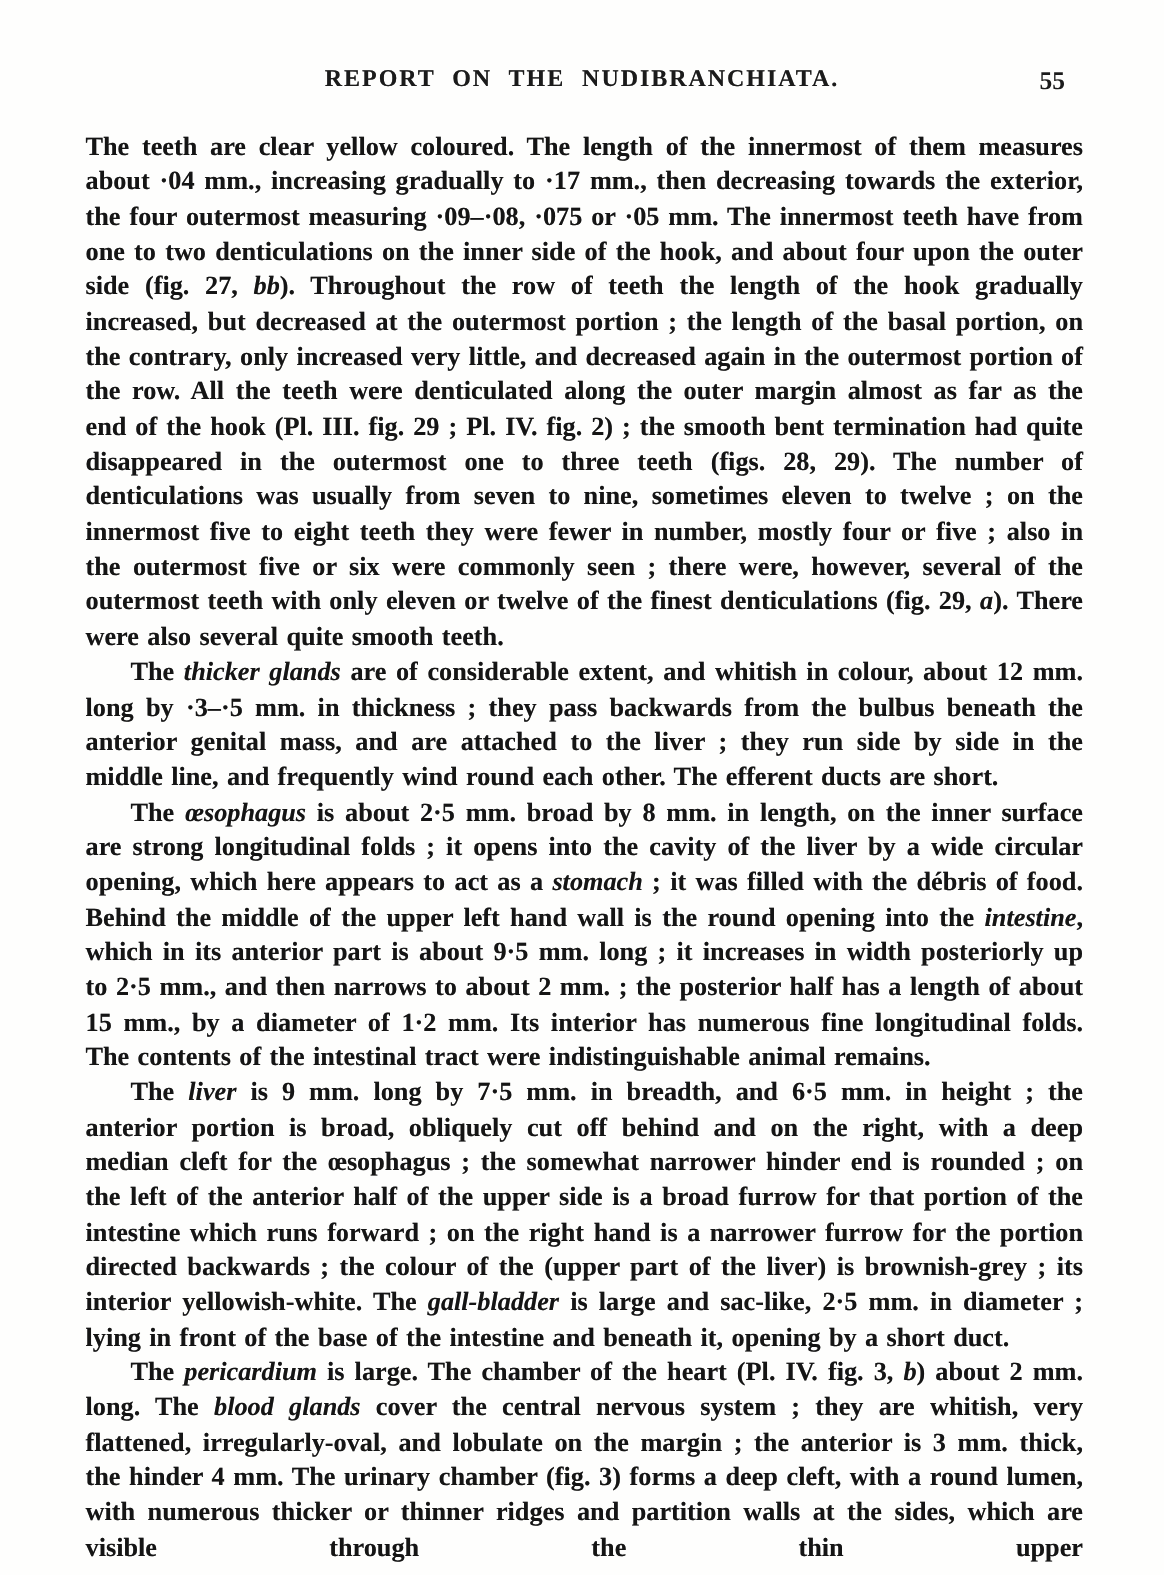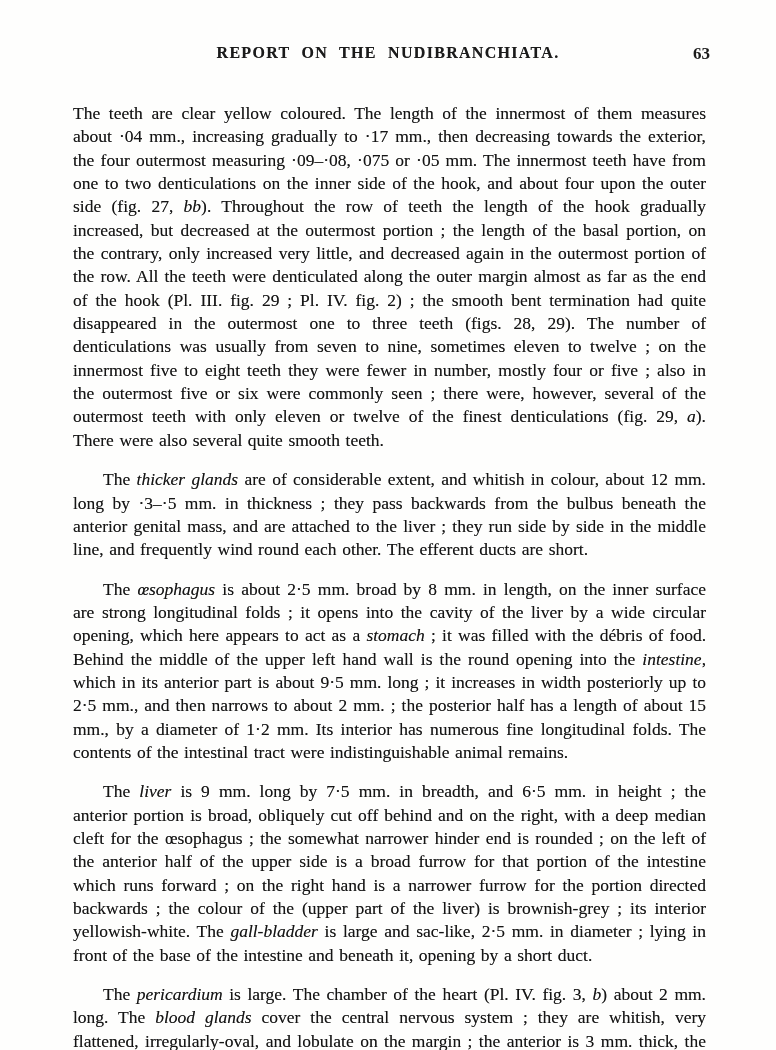--- a/index.html
+++ b/index.html
@@ -50,40 +50,41 @@
     left: 57px;
     width: 665px;
     text-align: justify;
     font-size: 17.5px;
     line-height: 23.35px;
     word-spacing: 1.2px;
     color: #151515;
     text-shadow: 0 0 0.3px rgba(0,0,0,0.45);
   }
   .page-body p {
-    margin: 16px;
+    margin: 0;
     padding: 0;
+    font-weight: bold;
   }
   .page-body p.indent {
     text-indent: 30px;
   }
   .page-body p.continues {
     text-align-last: justify;
   }
   .page-body i {
     font-style: italic;
   }
 </style>
 </head>
 <body>
 
 <div class="page">
   <header class="running-head">
     <span class="head-title">REPORT ON THE NUDIBRANCHIATA.</span>
-    <span class="page-number">63</span>
+    <span class="page-number">55</span>
   </header>
   <main class="page-body">
       <p class=""><span>The teeth are clear yellow coloured.  The length of the innermost of them measures about ·04 mm., increasing gradually to ·17 mm., then decreasing towards the exterior, the four outermost measuring ·09–·08, ·075 or ·05 mm.  The innermost teeth have from one to two denticulations on the inner side of the hook, and about four upon the outer side (fig. 27, </span><i>bb</i><span>).  Throughout the row of teeth the length of the hook gradually increased, but decreased at the outermost portion ; the length of the basal portion, on the contrary, only increased very little, and decreased again in the outermost portion of the row.  All the teeth were denticulated along the outer margin almost as far as the end of the hook (Pl. III. fig. 29 ; Pl. IV. fig. 2) ; the smooth bent termination had quite disappeared in the outermost one to three teeth (figs. 28, 29).  The number of denticulations was usually from seven to nine, sometimes eleven to twelve ; on the innermost five to eight teeth they were fewer in number, mostly four or five ; also in the outermost five or six were commonly seen ; there were, however, several of the outermost teeth with only eleven or twelve of the finest denticulations (fig. 29, </span><i>a</i><span>).  There were also several quite smooth teeth.</span></p>
       <p class="indent"><span>The </span><i>thicker glands</i><span> are of considerable extent, and whitish in colour, about 12 mm. long by ·3–·5 mm. in thickness ; they pass backwards from the bulbus beneath the anterior genital mass, and are attached to the liver ; they run side by side in the middle line, and frequently wind round each other.  The efferent ducts are short.</span></p>
       <p class="indent"><span>The </span><i>œsophagus</i><span> is about 2·5 mm. broad by 8 mm. in length, on the inner surface are strong longitudinal folds ; it opens into the cavity of the liver by a wide circular opening, which here appears to act as a </span><i>stomach</i><span> ; it was filled with the débris of food.  Behind the middle of the upper left hand wall is the round opening into the </span><i>intestine</i><span>, which in its anterior part is about 9·5 mm. long ; it increases in width posteriorly up to 2·5 mm., and then narrows to about 2 mm. ; the posterior half has a length of about 15 mm., by a diameter of 1·2 mm.  Its interior has numerous fine longitudinal folds.  The contents of the intestinal tract were indistinguishable animal remains.</span></p>
       <p class="indent"><span>The </span><i>liver</i><span> is 9 mm. long by 7·5 mm. in breadth, and 6·5 mm. in height ; the anterior portion is broad, obliquely cut off behind and on the right, with a deep median cleft for the œsophagus ; the somewhat narrower hinder end is rounded ; on the left of the anterior half of the upper side is a broad furrow for that portion of the intestine which runs forward ; on the right hand is a narrower furrow for the portion directed backwards ; the colour of the (upper part of the liver) is brownish-grey ; its interior yellowish-white.  The </span><i>gall-bladder</i><span> is large and sac-like, 2·5 mm. in diameter ; lying in front of the base of the intestine and beneath it, opening by a short duct.</span></p>
       <p class="indent continues"><span>The </span><i>pericardium</i><span> is large.  The chamber of the heart (Pl. IV. fig. 3, </span><i>b</i><span>) about 2 mm. long.  The </span><i>blood glands</i><span> cover the central nervous system ; they are whitish, very flattened, irregularly-oval, and lobulate on the margin ; the anterior is 3 mm. thick, the hinder 4 mm.  The urinary chamber (fig. 3) forms a deep cleft, with a round lumen, with numerous thicker or thinner ridges and partition walls at the sides, which are visible through the thin upper</span></p>
     </main>
 </div>
 

